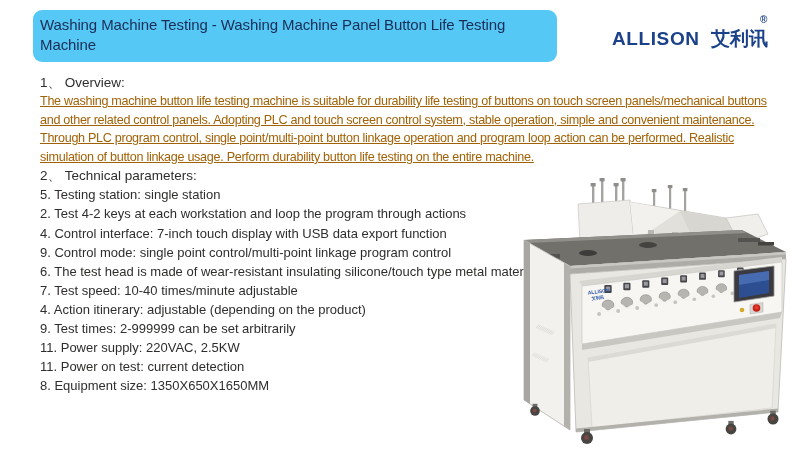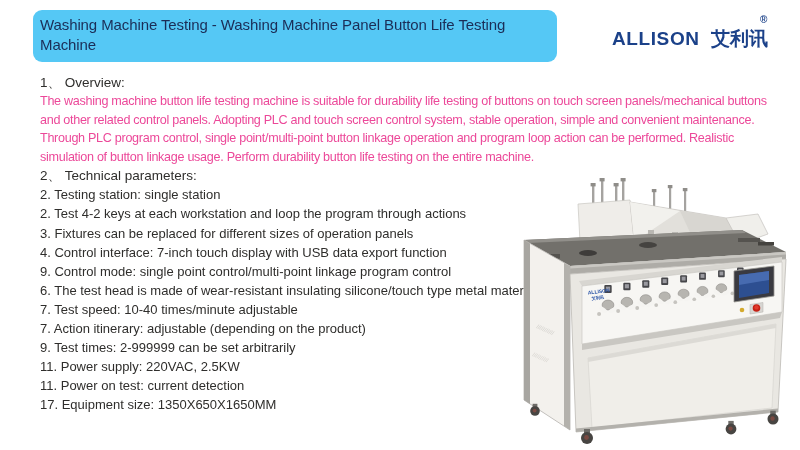--- a/index.html
+++ b/index.html
@@ -32,21 +32,21 @@
     position:absolute;left:148px;top:-12px;font-size:10px;font-weight:bold;
   }
   .content{
     position:absolute;left:40px;top:53px;width:748px;color:#2f2e2c;z-index:1;margin-top:20px;
   }
   .sec-heading{
     font-size:13.5px;line-height:19px;
   }
   .para{
     margin:0;width:746px;font-size:12.6px;line-height:18.6px;
-    letter-spacing:-0.3px;color:#ec4899;
+    letter-spacing:-0.3px;color:#a16207;text-decoration:underline;
   }
   ul.params{
     list-style:none;margin:0;padding:0;
   }
   ul.params li{
     font-size:13px;line-height:19.1px;white-space:nowrap;color:#2f2e2c;
   }
   .machine{
     position:absolute;left:488px;top:178px;width:312px;height:272px;z-index:2;
   }
@@ -62,32 +62,31 @@
   <span class="wordmark">ALLISON</span>
   <span class="cjk">艾利讯</span>
   <span class="reg">®</span>
 </div>
 
 <div class="content">
   <div class="sec-heading">1、 Overview:</div>
   <p class="para">The washing machine button life testing machine is suitable for durability life testing of buttons on touch screen panels/mechanical buttons and other related control panels. Adopting PLC and touch screen control system, stable operation, simple and convenient maintenance. Through PLC program control, single point/multi-point button linkage operation and program loop action can be performed. Realistic simulation of button linkage usage. Perform durability button life testing on the entire machine.</p>
   <div class="sec-heading">2、 Technical parameters:</div>
   <ul class="params">
-    <li>2. Testing station: single station</li>
+    <li>5. Testing station: single station</li>
     <li>2. Test 4-2 keys at each workstation and loop the program through actions</li>
-    <li>3. Fixtures can be replaced for different sizes of operation panels</li>
     <li>4. Control interface: 7-inch touch display with USB data export function</li>
     <li>9. Control mode: single point control/multi-point linkage program control</li>
     <li>6. The test head is made of wear-resistant insulating silicone/touch type metal material,</li>
     <li>7. Test speed: 10-40 times/minute adjustable</li>
-    <li>7. Action itinerary: adjustable (depending on the product)</li>
+    <li>4. Action itinerary: adjustable (depending on the product)</li>
     <li>9. Test times: 2-999999 can be set arbitrarily</li>
     <li>11. Power supply: 220VAC, 2.5KW</li>
     <li>11. Power on test: current detection</li>
-    <li>17. Equipment size: 1350X650X1650MM</li>
+    <li>8. Equipment size: 1350X650X1650MM</li>
   </ul>
 </div>
 
 <svg class="machine" viewBox="0 0 312 272" aria-hidden="true">
   <defs>
     <g id="knob">
       <rect x="-3.5" y="-19" width="7" height="7.5" rx="1" fill="#46464a"></rect>
       <rect x="-2" y="-17.5" width="4" height="4" fill="#9a9aa0"></rect>
       <ellipse cx="0" cy="0" rx="5.6" ry="4.7" fill="#b7b5b0" stroke="#8f8d89" stroke-width="0.6"></ellipse>
       <ellipse cx="-4.6" cy="4.6" rx="4.2" ry="2.1" fill="#f5f4f1" transform="rotate(35 -4.6 4.6)"></ellipse>

